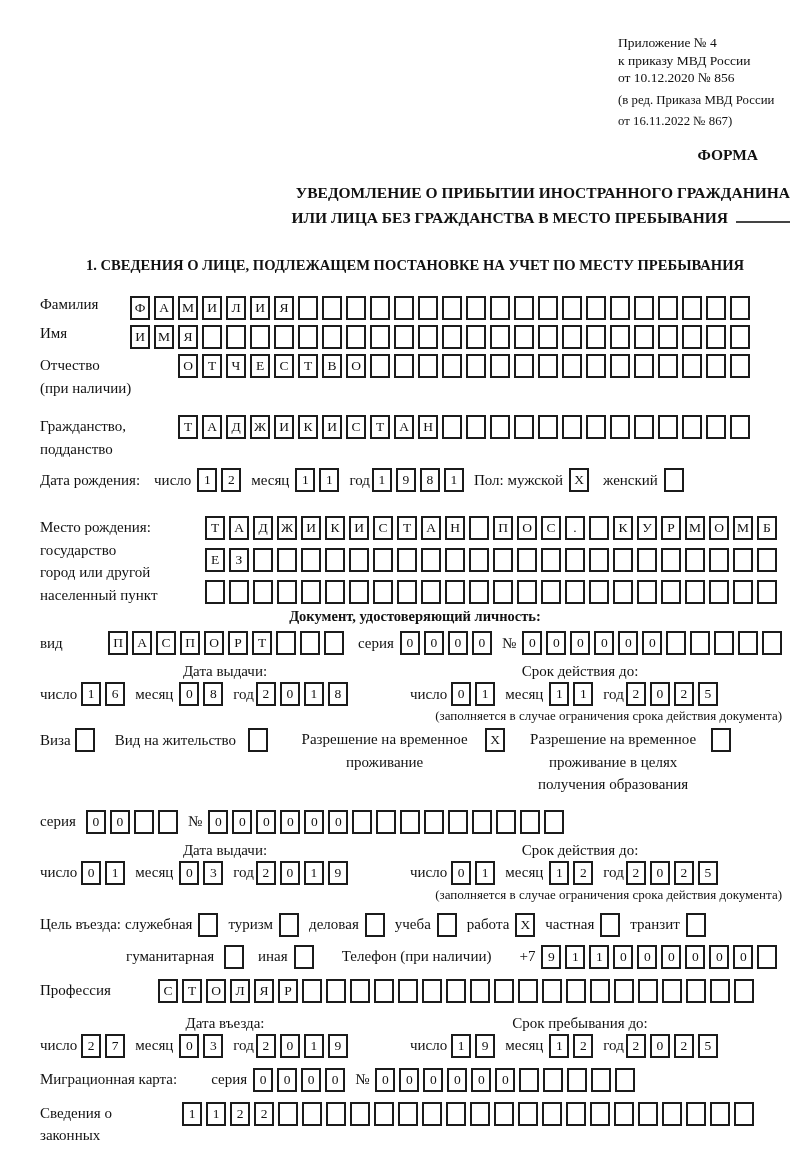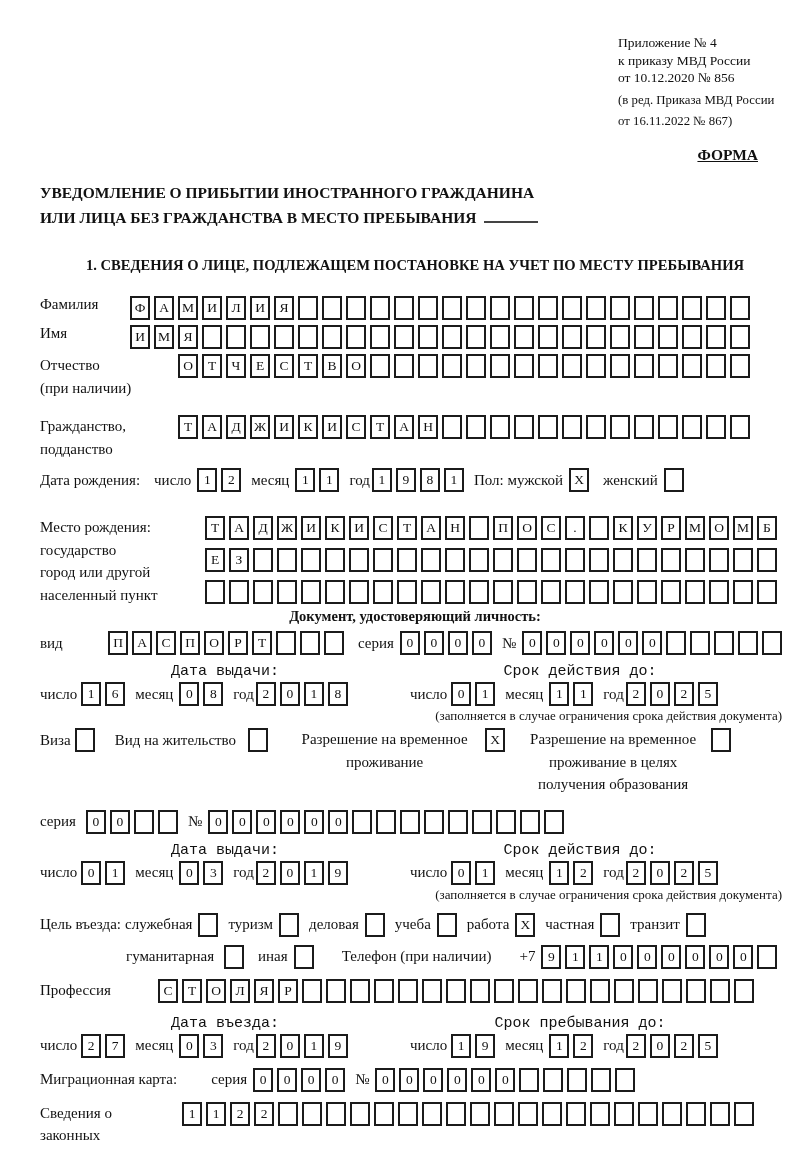--- a/index.html
+++ b/index.html
@@ -3,37 +3,37 @@
 <meta charset="utf-8">
 <style>
   html,body{margin:0;padding:0;background:#fff;}
   .page{
     width:800px;height:1163px;box-sizing:border-box;
     padding:34px 10px 0 40px;background:#fff;position:relative;
     font-family:"Liberation Serif","DejaVu Serif",serif;color:#111;font-size:15px;
   }
   .hdr{margin-left:578px;font-size:13.5px;line-height:1.3;font-family:Liberation Serif, serif;}
   .hdr .sub{margin-top:5px;font-size:12.8px;}
-  .forma{text-align:right;padding-right:32px;font-weight:bold;font-size:15.5px;margin-top:16px;text-decoration:underline;}
-  .title{text-align:left;font-weight:bold;font-size:15.5px;margin-top:16px;line-height:1.65;}
+  .forma{text-align:right;padding-right:32px;font-weight:bold;font-size:15.5px;margin-top:16px;}
+  .title{text-align:right;font-weight:bold;font-size:15.5px;margin-top:16px;line-height:1.65;}
   .blank-line{display:inline-block;width:54px;border-bottom:2px solid #444;height:2px;margin-left:8px;}
   .sec{text-align:center;font-weight:bold;font-size:14.6px;margin-top:26px;margin-bottom:22px;}
   .frow{display:flex;align-items:flex-start;margin-bottom:5px;}
   .lbl{flex:none;}
   .cells{display:flex;flex-wrap:nowrap;}
   .cell{
     flex:none;box-sizing:border-box;width:20px;height:24px;border:2px solid #1b1b1b;
     margin-right:4px;display:flex;align-items:center;justify-content:center;
     font-size:13.5px;background:#fff;
   }
   .grp{display:flex;align-items:center;}
   .grp .t{margin:0 6px;}
   .ctr{text-align:center;}
   .note{font-size:13px;text-align:right;padding-right:8px;margin-top:2px;}
-  .dhead{font-weight:normal;font-family:Liberation Mono, monospace;}
+  .dhead{font-weight:normal;}
   .optlbl{text-align:center;line-height:1.5;}
   .stack > div{line-height:1.5;}
 </style>
 </head>
 <body>
 
 <div class="page">
 
   <div class="hdr">
     <div>Приложение № 4</div>

